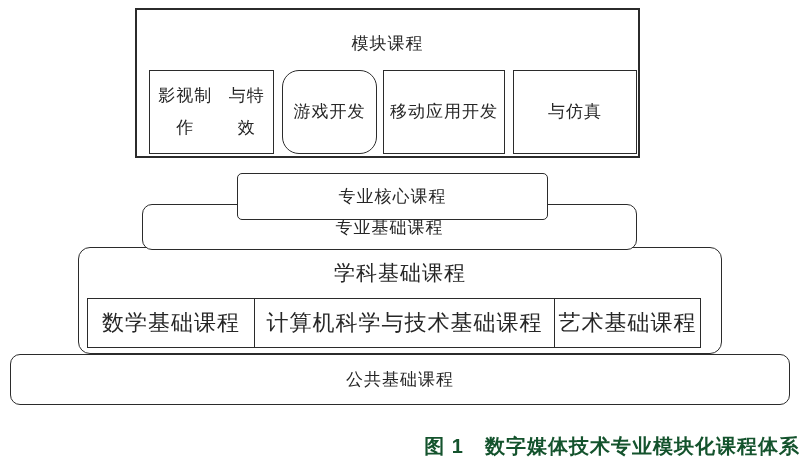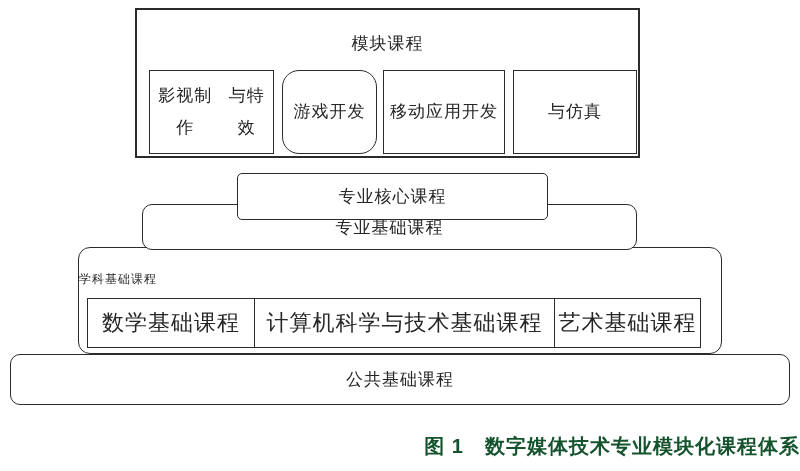--- a/index.html
+++ b/index.html
@@ -48,22 +48,22 @@
 
   .core-box     { left: 237px; top: 157px; width: 311px; height: 47px; border-radius: 5px;  z-index: 5; margin-top: 16px; }
   .prof-box     { left: 142px; top: 204px; width: 495px; height: 46px; border-radius: 10px; z-index: 4; }
 
   .discipline-box {
     left: 78px; top: 247px; width: 644px; height: 107px;
     border-radius: 12px; z-index: 3;
     display: block;
   }
   .discipline-title {
-    position: absolute; left: 0; top: 23px; width: 100%;
-    font-size: 12px; letter-spacing: 1px;
+    position: absolute; left: 0; top: 11px; width: 100%;
+    text-align: center; font-size: 21px; letter-spacing: 1px;
   }
   .discipline-table {
     position: absolute; left: 8px; top: 50px; width: 614px; height: 50px;
     display: flex; border: 1.5px solid #2b2b2b; background: #fff;
   }
   .discipline-cell {
     display: flex; align-items: center; justify-content: center;
     font-size: 22px; letter-spacing: 1px;
   }
   .discipline-cell + .discipline-cell { border-left: 1.5px solid #2b2b2b; }

